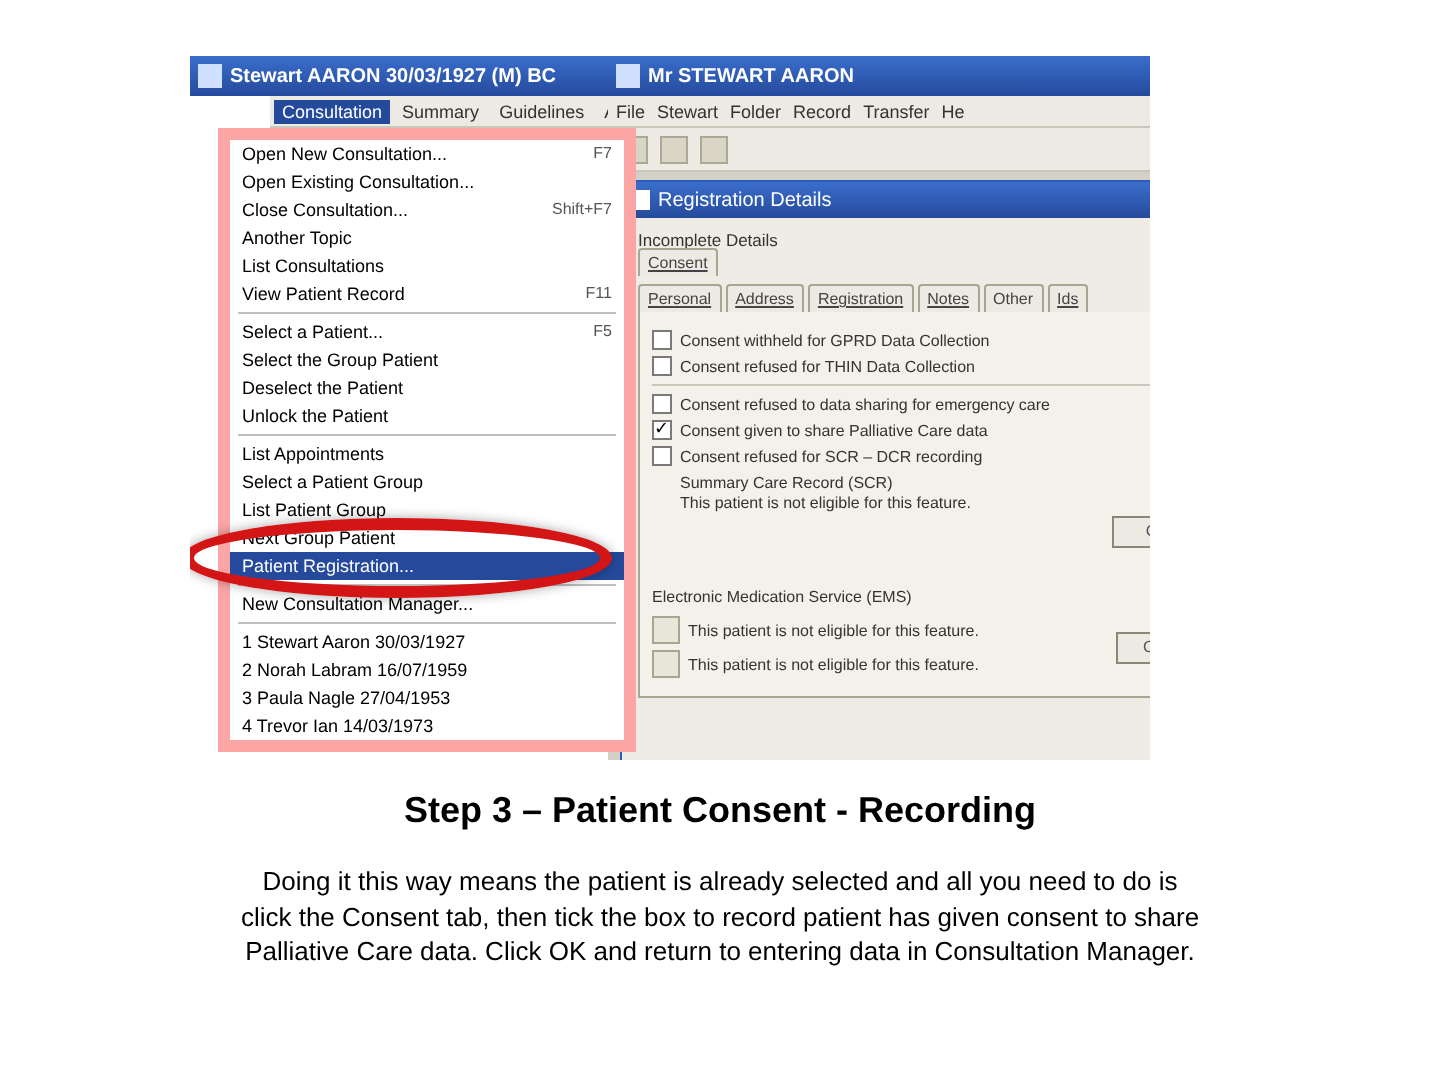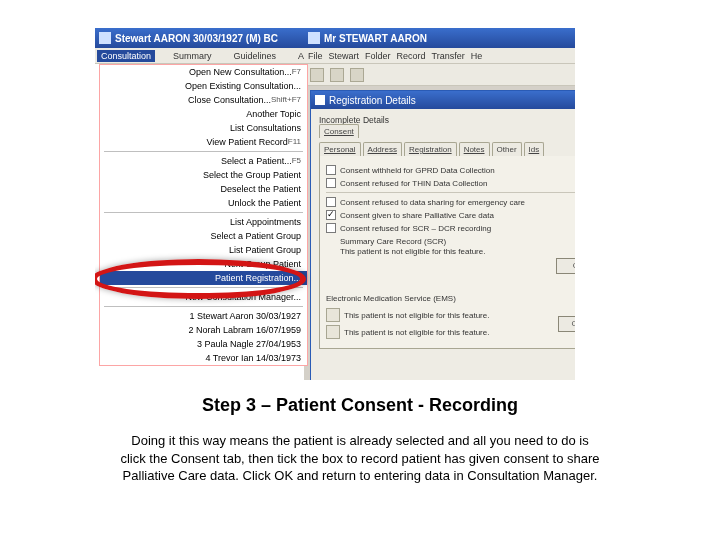--- a/index.html
+++ b/index.html
@@ -51,41 +51,41 @@
     margin-right: 4px;
     flex: 0 0 auto;
   }
   .menubar {
     height: 16px;
     background: #eceae2;
     display: flex;
     font-size: 9px;
     color: #333;
     align-items: center;
-    gap: 14px;
+    gap: 2px;
     padding: 0 2px;
     border-bottom: 1px solid #c9c6ba;
     white-space: nowrap;
     overflow: hidden;
+    margin-left: 40px;
   }
   .menubar .mi { padding: 1px 4px; }
   .menubar .mi.active {
     background: #254a9c;
     color: #fff;
   }
   .dropdown {
     position: absolute;
-    left: 4px; top: 36px;
+    left: 14px; top: 36px;
     width: 209px;
     background: #fff;
-    border: 1px solid #fca5a5;
+    border: 6px solid #fca5a5;
     font-size: 9px;
     color: #000;
     z-index: 2;
-    text-align: right;
   }
   .dropdown .row {
     display: flex;
     padding: 2px 6px;
   }
   .dropdown .row .lbl { flex: 1; }
   .dropdown .row .key { color: #555; font-size: 8px; }
   .dropdown .sep {
     border-top: 1px solid #bfbfbf;
     margin: 2px 4px;

